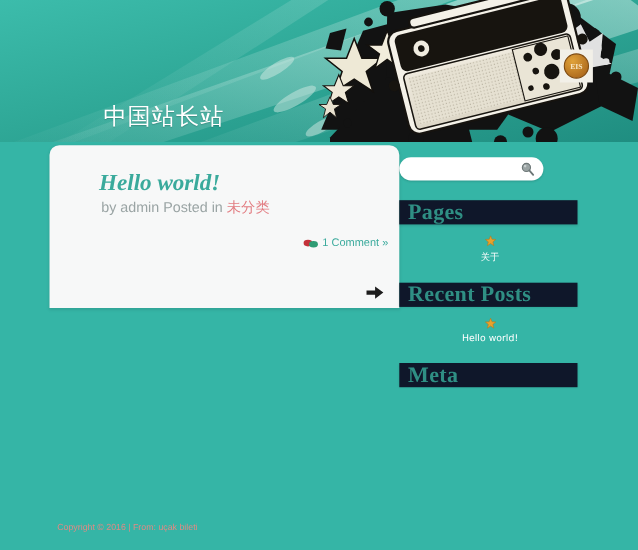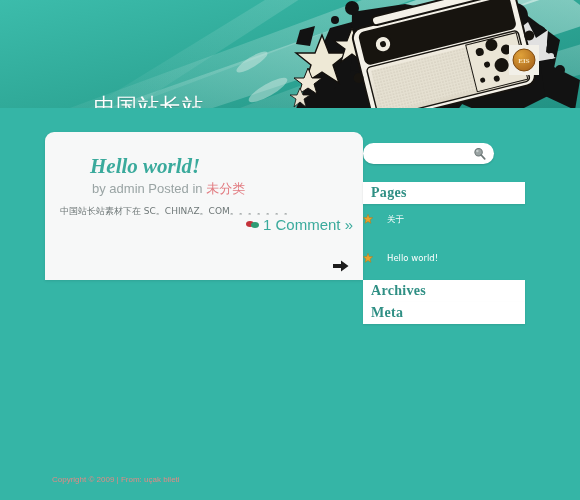--- a/index.html
+++ b/index.html
@@ -12,21 +12,21 @@
     background: #35b5a6;
     font-family: "Liberation Sans", sans-serif;
     overflow: hidden;
     position: relative;
   }
 
   
   #header {
     position: absolute;
     left: 0; top: 0;
-    width: 580px; height: 108px;
+    width: 580px; height: 129px;
     overflow: hidden;
     background: #2fb3a4;
   }
   #header-art {
     position: absolute;
     left: 0; top: 0;
     width: 580px; height: 132px;
   }
   #site-title {
     position: absolute;
@@ -77,21 +77,21 @@
     width: 290px;
     font-family: "DejaVu Sans", sans-serif;
     font-size: 9px;
     color: #6f7878;
     line-height: 14px;
     word-break: break-all;
   }
   #comment-link {
     position: absolute;
     right: 10px; top: 84px;
-    font-size: 15px;
+    font-size: 10px;
     color: #3aaa9c;
     white-space: nowrap;
     display: flex;
     align-items: center;
     gap: 4px;
   }
   #comment-icon {
     width: 13px; height: 9px;
     display: inline-block;
     position: relative;
@@ -140,43 +140,45 @@
     color: #777;
   }
   #search-icon {
     position: absolute;
     right: 8px; top: 4px;
     width: 13px; height: 13px;
   }
   .widget { margin-bottom: 0; }
   .widget-title {
     width: 162px; height: 22px;
-    background: #ffffff;
+    background: #0f172a;
     display: flex;
     align-items: center;
     padding-left: 8px;
     font-family: "Liberation Serif", "DejaVu Serif", serif;
     font-weight: bold;
-    font-size: 14px;
+    font-size: 20px;
     color: #2f8f84;
     letter-spacing: 0.3px;
     box-shadow: 0 1px 2px rgba(0,0,0,0.10);
   }
   .widget-list {
     list-style: none;
     margin: 0;
     padding: 8px 0 14px 0;
   }
   .widget-list li {
     display: flex;
-    gap: 14px;
+    align-items: center;
+    gap: 4px;
     padding: 2px 0 3px 0;
     font-family: "DejaVu Sans", sans-serif;
     font-size: 8.5px;
     color: #ffffff;
+    flex-direction: column;
   }
   .star {
     width: 10px; height: 10px;
     flex: none;
     display: block;
   }
 
   
   #footer {
     position: absolute;
@@ -320,21 +322,20 @@
       </g>
     </g>
   </svg>
 
   <div id="site-title">中国站长站</div>
 </div>
 
 <div id="post-box">
   <div id="post-title">Hello world!</div>
   <div id="post-meta"><span>by admin Posted in </span><span class="cat">未分类</span></div>
-  <div id="post-body">中国站长站素材下在 SC。CHINAZ。COM。。。。。。。</div>
 
   <div id="comment-link">
     <span id="comment-icon">
       <span class="bub-l"></span>
         <span class="bub-r"></span>
     </span>
     <span>1 Comment »</span>
   </div>
 
   <svg id="post-arrow" viewBox="0 0 16 12">
@@ -360,37 +361,37 @@
         <svg class="star" viewBox="0 0 10 10">
           <polygon points="5,0.3 6.3,3.5 9.7,3.7 7.1,5.9 7.9,9.3 5,7.4 2.1,9.3 2.9,5.9 0.3,3.7 3.7,3.5" fill="#e8a22c" stroke="#b4771a" stroke-width="0.5"></polygon>
         </svg>
         <span>关于</span>
       </li>
     </ul>
   </div>
 
 
   <div class="widget">
+    <div class="widget-title">Recent Posts</div>
     <ul class="widget-list">
       <li>
         <svg class="star" viewBox="0 0 10 10">
           <polygon points="5,0.3 6.3,3.5 9.7,3.7 7.1,5.9 7.9,9.3 5,7.4 2.1,9.3 2.9,5.9 0.3,3.7 3.7,3.5" fill="#e8a22c" stroke="#b4771a" stroke-width="0.5"></polygon>
         </svg>
         <span>Hello world!</span>
       </li>
     </ul>
   </div>
 
   <div class="widget">
-    <div class="widget-title">Archives</div>
   </div>
 
   <div class="widget">
     <div class="widget-title">Meta</div>
     <ul class="widget-list">
     </ul>
   </div>
 
 </div>
 
 <div id="footer">
-  <div id="footer-text">Copyright © 2009 | From: uçak bileti</div>
+  <div id="footer-text">Copyright © 2016 | From: uçak bileti</div>
 </div>
 
 </body></html>

